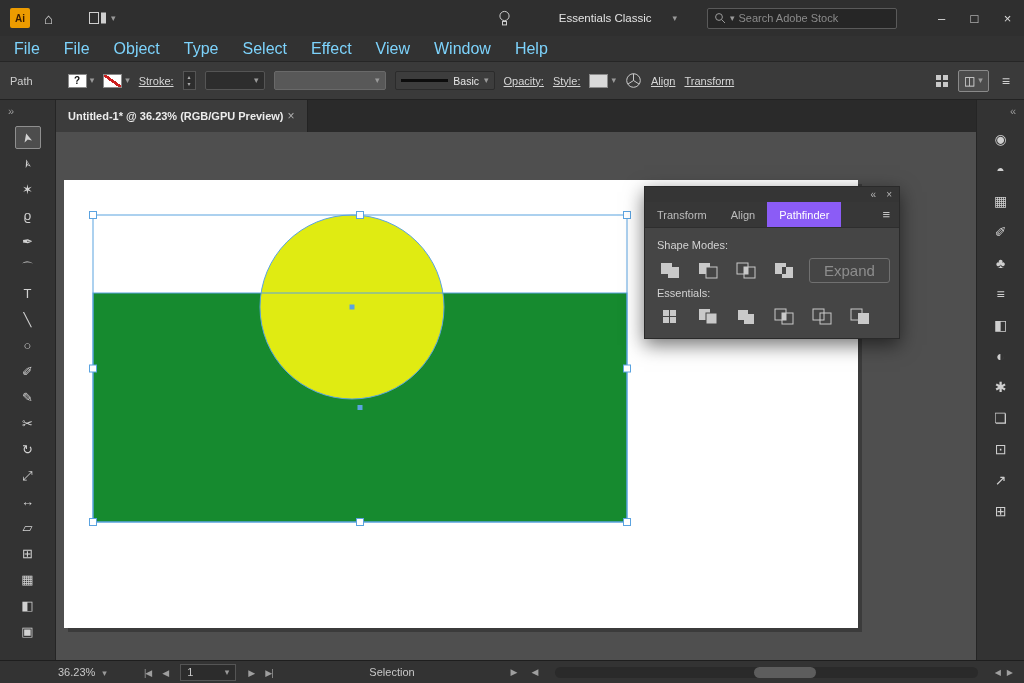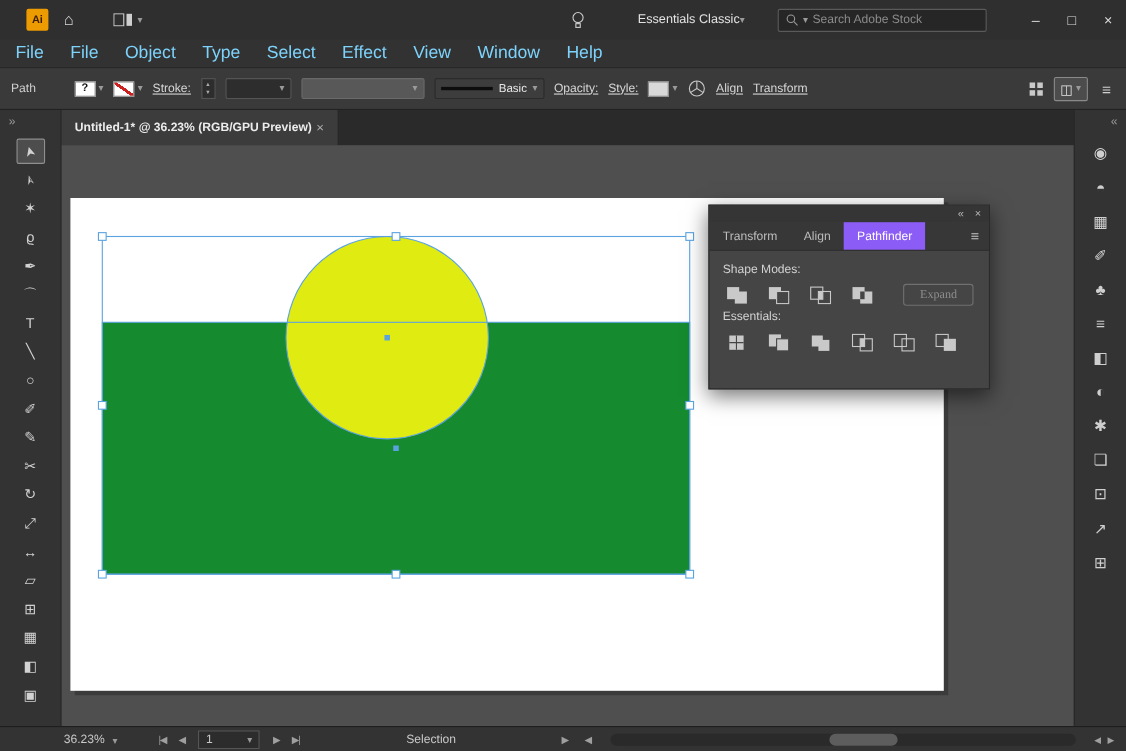--- a/index.html
+++ b/index.html
@@ -2,26 +2,26 @@
 <html><head>
 <meta charset="utf-8">
 <style>
   *{margin:0;padding:0;box-sizing:border-box;user-select:none}
   html,body{width:1024px;height:683px;overflow:hidden}
   body{position:relative;background:#323232;color:#ddd;font-family:"Liberation Sans",sans-serif;font-size:12px}
   .flex1{flex:1}
   .chev{color:#9a9a9a;font-size:9px;line-height:1}
 
   
-  .titlebar{height:36px;background:#2f2f2f;display:flex;align-items:center;padding-left:24px;gap:14px}
+  .titlebar{height:36px;background:#2f2f2f;display:flex;align-items:center;padding-left:10px;gap:14px}
   .app-logo{width:20px;height:20px;background:#ec9b00;color:#3a1c00;font-weight:bold;font-size:10px;
     display:flex;align-items:center;justify-content:center;border-radius:2px}
   .tb-icon{color:#d8d8d8;font-size:15px;display:flex;align-items:center;justify-content:center}
   .arrange{display:flex;align-items:center;gap:5px;margin-left:22px}
-  .workspace-btn{display:flex;align-items:center;gap:0;font-size:11.5px;color:#e3e3e3;margin-left:34px}
+  .workspace-btn{display:flex;align-items:center;gap:21px;font-size:11.5px;color:#e3e3e3;margin-left:34px}
   .search-box{width:190px;height:21px;background:#262626;border:1px solid #5a5a5a;border-radius:2px;
     display:flex;align-items:center;gap:4px;padding:0 6px;margin-left:16px}
   .search-box input{flex:1;background:transparent;border:none;outline:none;color:#bbb;font-size:11px;font-family:inherit;min-width:0}
   .search-box input::placeholder{color:#8b8b8b}
   .win-btns{display:flex;margin-left:14px;height:36px}
   .win-btn{width:33px;display:flex;align-items:center;justify-content:center;color:#dcdcdc;font-size:13px}
 
   
   .menubar{height:26px;background:#323232;display:flex;align-items:center;padding-left:2px;border-bottom:1px solid #262626}
   .menu-item{padding:0 12px;font-size:16px;color:#7dd3fc}
@@ -70,26 +70,26 @@
 
   
   .panel{position:absolute;left:644px;top:186px;width:256px;background:#454545;border:1px solid #2a2a2a;
     box-shadow:0 6px 18px rgba(0,0,0,.55);z-index:9}
   .panel-header{height:15px;background:#353535;display:flex;justify-content:flex-end;align-items:center;gap:10px;padding:0 7px}
   .ph-icon{color:#b5b5b5;font-size:10px;line-height:1}
   .panel-tabs{height:26px;background:#373737;display:flex;align-items:stretch;position:relative;border-bottom:1px solid #2e2e2e}
   .panel-tab{padding:0 12px;display:flex;align-items:center;font-size:11px;color:#bdbdbd}
   .panel-tab.active{background:#8b5cf6;color:#fff;font-weight:normal}
   .panel-menu{position:absolute;right:9px;top:5px;color:#c5c5c5;font-size:13px}
-  .panel-body{padding:7px 12px 28px}
+  .panel-body{padding:7px 12px 8px}
   .panel-label{font-size:11px;color:#d2d2d2;margin:4px 0 7px}
   .pf-row{display:flex;align-items:center;margin-bottom:4px}
   .pf-btn{width:26px;height:20px;display:flex;align-items:center;justify-content:center;margin-right:12px}
   .expand-btn{margin-left:auto;margin-right:2px;background:transparent;border:1px solid #707070;border-radius:3px;
-    color:#8d8d8d;font-size:11px;padding:3px 14px;font-family:Liberation Serif, serif}
+    color:#8d8d8d;font-size:15px;padding:3px 14px;font-family:Liberation Sans, sans-serif}
 
   
   .statusbar{display:flex;align-items:center;height:23px;background:#333;border-top:1px solid #1e1e1e;
     padding-left:58px;gap:8px;font-size:11px;color:#c9c9c9}
   .zoom{display:flex;gap:7px;align-items:flex-end;width:74px}
   .nav span{color:#9f9f9f;font-size:9px;letter-spacing:-1px;margin:0 4px}
   .ab-box{width:56px;height:17px;border:1px solid #555;background:#2c2c2c;display:flex;align-items:center;
     justify-content:space-between;padding:0 6px}
   .status-field{width:215px;text-align:center}
   .sb-arrow{color:#9f9f9f;font-size:9px;margin:0 3px}

